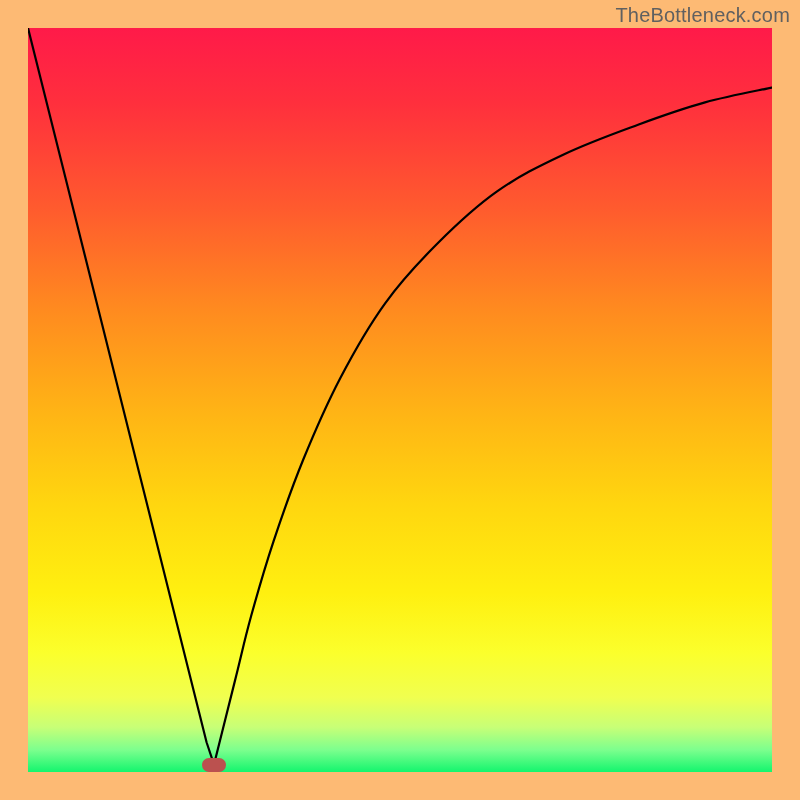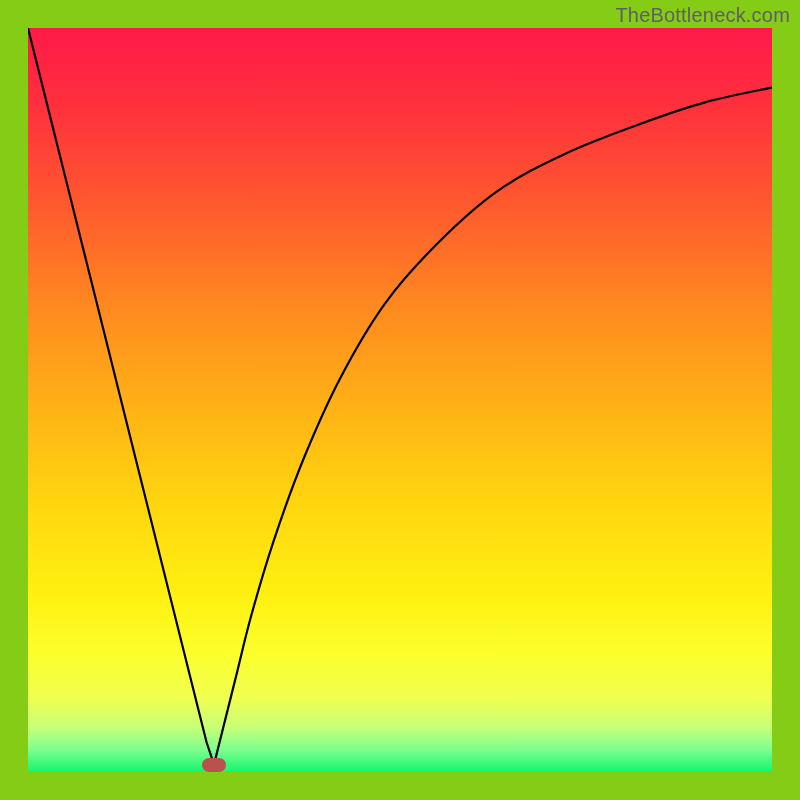--- a/index.html
+++ b/index.html
@@ -8,21 +8,21 @@
     width: 800px;
     height: 800px;
     background: #000;
     overflow: hidden;
     font-family: Arial, Helvetica, sans-serif;
   }
   .frame {
     position: relative;
     width: 800px;
     height: 800px;
-    background: #84cc16;
+    background: #fdba74;
   }
   .plot {
     position: absolute;
     left: 28px;
     top: 28px;
     width: 744px;
     height: 744px;
     background: linear-gradient(
       to bottom,
       #ff1a49 0%,

